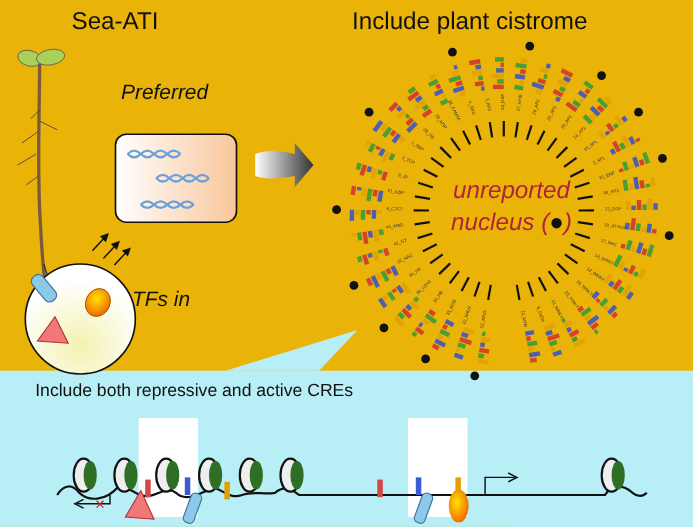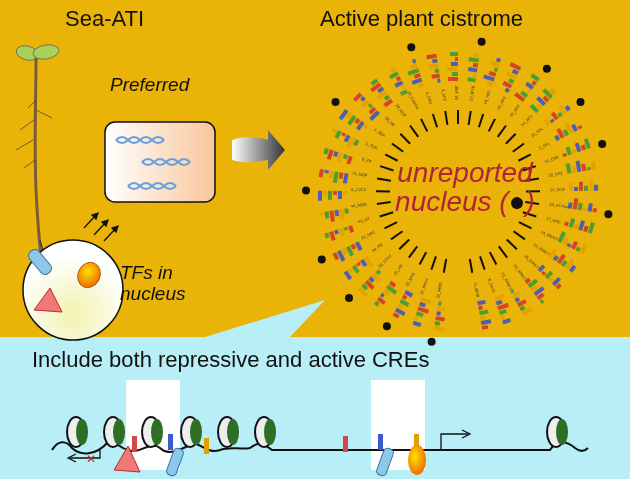--- a/index.html
+++ b/index.html
@@ -1,37 +1,37 @@
 <!DOCTYPE html>
 <html><head>
 <meta charset="utf-8">
 <style>
   html, body { margin:0; padding:0; background:#fff; }
   #root { position:relative; width:630px; height:479px; overflow:hidden; background:#eab308;
           font-family:"Liberation Sans", sans-serif; }
   .title { position:absolute; font-size:22px; color:#111; white-space:nowrap; }
   .ital { position:absolute; font-style:italic; font-size:19px; color:#111; line-height:21px; }
   svg { position:absolute; left:0; top:0; }
-  .center-text { position:absolute; font-style:italic; color:#b0243a; font-size:28px; line-height:29px; text-align:center; }
-  .bottom-title { position:absolute; left:32px; top:347px; font-size:22px; color:#111; white-space:nowrap; }
+  .center-text { position:absolute; font-style:italic; color:#b0243a; font-size:22px; line-height:29px; text-align:center; }
+  .bottom-title { position:absolute; left:32px; top:347px; font-size:16px; color:#111; white-space:nowrap; }
 </style>
 </head>
 <body>
 
 <div id="root">
 
   <svg width="630" height="479">
     <polygon points="205,337 290,337 325,300" fill="#b8eef5"></polygon>
     <rect x="0" y="337" width="630" height="142" fill="#b8eef5"></rect>
     <rect x="126" y="380" width="54" height="90" fill="#fff"></rect>
     <rect x="371" y="380" width="54" height="90" fill="#fff"></rect>
   </svg>
 
   <div class="title" style="left:65px;top:6px;">Sea-ATI</div>
-  <div class="title" style="left:320px;top:6px;">Active plant cistrome</div>
+  <div class="title" style="left:320px;top:6px;">Include plant cistrome</div>
 
   <svg width="630" height="479">
     <defs>
       <linearGradient id="seqbox" x1="0" x2="1" y1="0" y2="0">
         <stop offset="0" stop-color="#ffffff"></stop>
           <stop offset="1" stop-color="#f8c69a"></stop>
       </linearGradient>
       <radialGradient id="nucl" cx="0.5" cy="0.75" r="0.6">
         <stop offset="0" stop-color="#f2f2b0"></stop>
           <stop offset="1" stop-color="#ffffff"></stop>
@@ -80,21 +80,20 @@
     <rect x="34" y="248" width="12" height="28" rx="5" fill="#8cc8ea" stroke="#3a6e9a" stroke-width="1" transform="rotate(-40 40 262)"></rect>
     <ellipse cx="89" cy="275" rx="11" ry="13" fill="url(#orangeg)" stroke="#a05000" stroke-width="0.8" transform="rotate(25 89 275)"></ellipse>
     <polygon points="50,288 62,312 34,310" fill="#f07878" stroke="#b03030" stroke-width="1"></polygon>
   </svg>
 
   <div class="ital" style="left:110px;top:74px;text-align:right;">
     <div>Preferred</div>
   </div>
   <div class="ital" style="left:120px;top:262px;">
     <div>TFs in</div>
-    <div>nucleus</div>
   </div>
 
   <svg id="cistrome" width="630" height="479">
       <line x1="446.19192391864874" y1="258.96692720483014" x2="443.7608494313117" y2="272.7542357470011" stroke="#111" stroke-width="2"></line>
       <text x="442.0243676546424" y="282.60231327712313" font-size="4" fill="#333" font-family="Liberation Sans, sans-serif" transform="rotate(280 442.0243676546424 282.60231327712313)" text-anchor="end">22_ARID</text>
       <g transform="translate(436.2939777916337 315.100969126526) rotate(100)">
         <rect x="-14" y="-3" width="4" height="3" fill="#2e9a3a" opacity="0.85"></rect>
         <rect x="-9" y="-8" width="4" height="8" fill="#e0a000" opacity="0.85"></rect>
         <rect x="-4" y="-4" width="4" height="4" fill="#3050d0" opacity="0.85"></rect>
         <rect x="1" y="-9" width="4" height="9" fill="#d03030" opacity="0.85"></rect>

